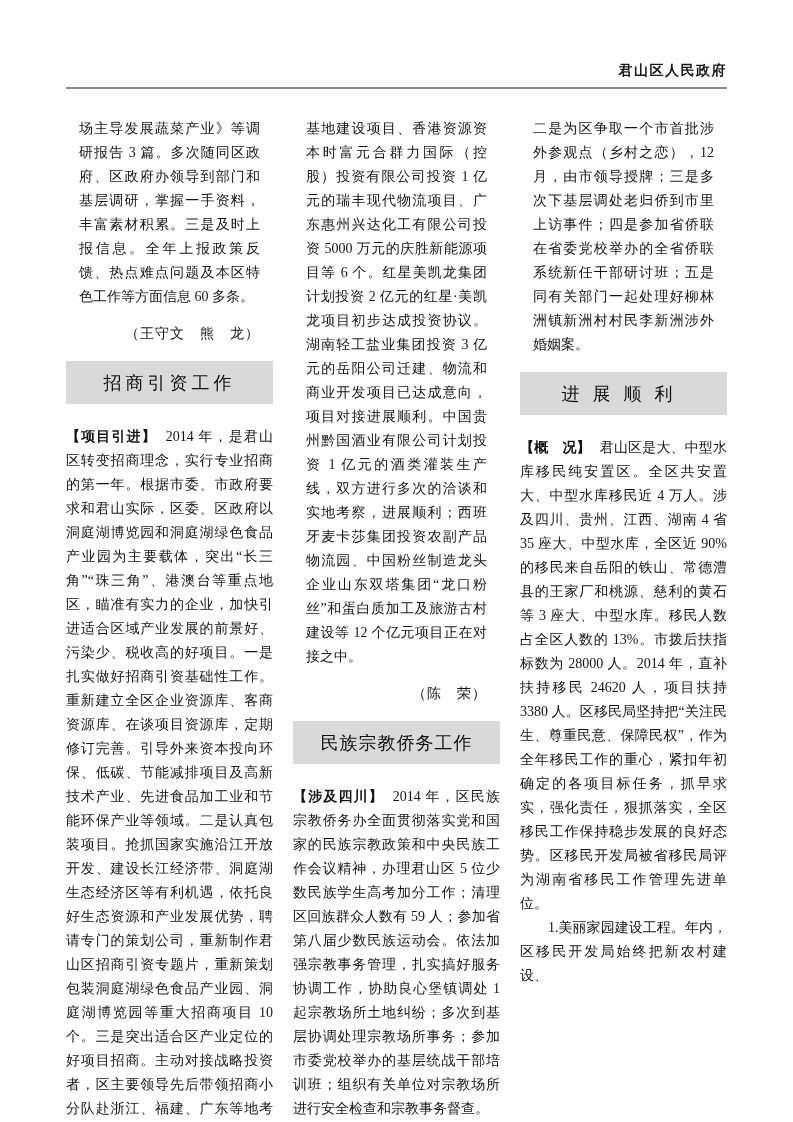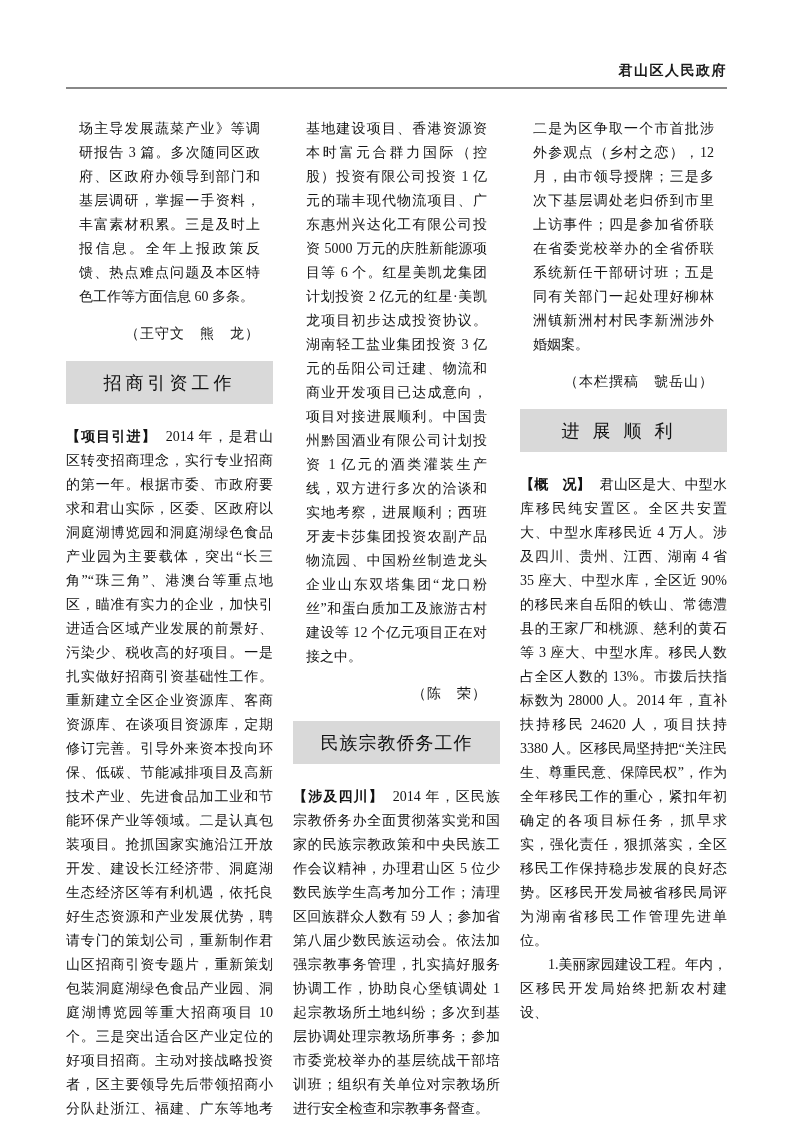--- a/index.html
+++ b/index.html
@@ -123,21 +123,20 @@
       <p class="body-p entry">
         <span class="lead">【涉及四川】</span><span>2014 年，区民族宗教侨务办全面贯彻落实党和国家的民族宗教政策和中央民族工作会议精神，办理君山区 5 位少数民族学生高考加分工作；清理区回族群众人数有 59 人；参加省第八届少数民族运动会。依法加强宗教事务管理，扎实搞好服务协调工作，协助良心堡镇调处 1 起宗教场所土地纠纷；多次到基层协调处理宗教场所事务；参加市委党校举办的基层统战干部培训班；组织有关单位对宗教场所进行安全检查和宗教事务督查。</span>
       </p>
       <p class="body-p entry gap">
         <span class="lead">【强化责任】</span><span>2014 年，区民族宗教侨务办在外事侨务方面主要做了以下工作：一是组织有关单位对区境外非政府组织进行清理整治；</span>
       </p>
     </div>
 
     <div class="column">
       <p class="body-p">二是为区争取一个市首批涉外参观点（乡村之恋），12 月，由市领导授牌；三是多次下基层调处老归侨到市里上访事件；四是参加省侨联在省委党校举办的全省侨联系统新任干部研讨班；五是同有关部门一起处理好柳林洲镇新洲村村民李新洲涉外婚姻案。</p>
-      <p class="byline">（本栏撰稿　虢岳山）</p>
       <div class="section-box">
         <span class="section-title ls-wide">进展顺利</span>
       </div>
       <p class="body-p entry">
         <span class="lead">【概　况】</span><span>君山区是大、中型水库移民纯安置区。全区共安置大、中型水库移民近 4 万人。涉及四川、贵州、江西、湖南 4 省 35 座大、中型水库，全区近 90%的移民来自岳阳的铁山、常德澧县的王家厂和桃源、慈利的黄石等 3 座大、中型水库。移民人数占全区人数的 13%。市拨后扶指标数为 28000 人。2014 年，直补扶持移民 24620 人，项目扶持 3380 人。区移民局坚持把“关注民生、尊重民意、保障民权”，作为全年移民工作的重心，紧扣年初确定的各项目标任务，抓早求实，强化责任，狠抓落实，全区移民工作保持稳步发展的良好态势。区移民开发局被省移民局评为湖南省移民工作管理先进单位。</span>
       </p>
       <p class="sub-item">1.美丽家园建设工程。年内，区移民开发局始终把新农村建设、</p>
 
     </div>
 

